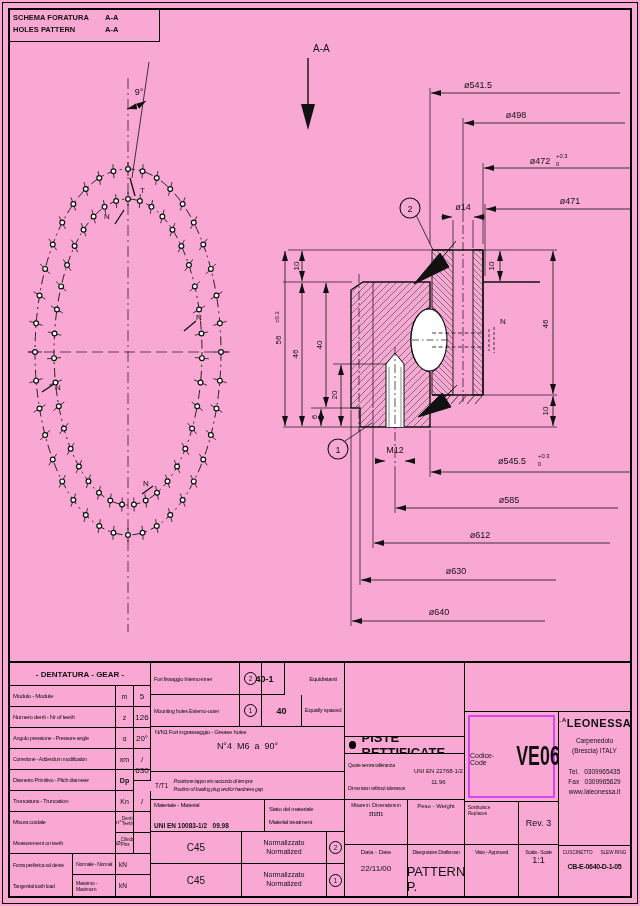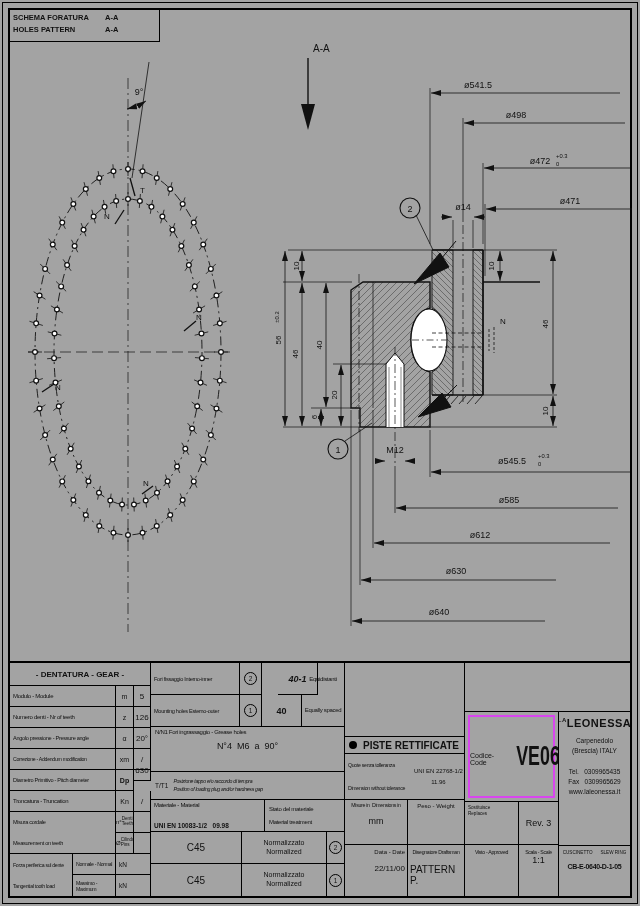--- a/index.html
+++ b/index.html
@@ -1,16 +1,16 @@
 <!DOCTYPE html>
 <html><head>
 <meta charset="utf-8">
 <style>
   html,body{margin:0;padding:0;background:#888;}
-  #page{position:relative;width:640px;height:906px;background:#a3a3a3;font-family:"Liberation Sans",sans-serif;color:#111;overflow:hidden;}
+  #page{position:relative;width:640px;height:906px;background:#f9a8d4;font-family:"Liberation Sans",sans-serif;color:#111;overflow:hidden;}
   #frame-outer{position:absolute;left:2px;top:2px;width:634px;height:900px;border:1px solid #000;}
   #frame-inner{position:absolute;left:8px;top:8px;width:624px;height:890px;border:2px solid #000;box-sizing:border-box;}
   #hdr{position:absolute;left:10px;top:10px;width:150px;height:32px;border-right:1px solid #000;border-bottom:1px solid #000;font-size:7.5px;font-weight:bold;padding:2px 3px;box-sizing:border-box;line-height:1.6;}
   #hdr .row{display:flex;}
   #hdr .lbl{width:92px;}
   svg{position:absolute;left:8px;top:8px;}
   svg text{font-family:"Liberation Sans",sans-serif;fill:#111;}
   .dim{font-size:9px;}
   .dimr{font-size:8px;}
   .tol{font-size:5.8px;}
@@ -18,21 +18,21 @@
   
   #tb{position:absolute;left:8px;top:661px;width:624px;height:237px;border:2px solid #000;box-sizing:border-box;}
   .cell{position:absolute;box-sizing:border-box;overflow:hidden;}
   .br{border-right:1px solid #000;}
   .bb{border-bottom:1px solid #000;}
   .bt{border-top:1px solid #000;}
   .c{display:flex;align-items:center;justify-content:center;text-align:center;}
   .l{display:flex;align-items:center;padding-left:3px;}
   .col{display:flex;flex-direction:column;}
   .f45{font-size:4.6px;} .f5{font-size:5.2px;} .f55{font-size:5.6px;} .f6{font-size:6px;}
-  .f65{font-size:6.5px;} .f7{font-size:7px;} .f75{font-size:10px;} .f8{font-size:8px;}
+  .f65{font-size:6.5px;} .f7{font-size:7px;} .f75{font-size:13px;} .f8{font-size:8px;}
   .f9{font-size:9px;} .f10{font-size:10px;}
   .bold{font-weight:bold;}
   .cond{letter-spacing:-0.3px;}
   .balloon{display:inline-flex;align-items:center;justify-content:center;width:11px;height:11px;border:1px solid #000;border-radius:50%;font-size:6.5px;}
   #codebox{position:absolute;left:3px;top:3px;right:3px;bottom:3px;border:2px solid #d946ef;display:flex;flex-direction:row;align-items:center;}
   #codeval{font-size:27px;font-weight:bold;transform:scaleX(.66);transform-origin:center;white-space:nowrap;line-height:1.6;}
   .pre{white-space:pre;}
 </style>
 </head>
 <body>
@@ -447,21 +447,21 @@
     </div>
     <div class="cell br bb l f5 cond" style="left:63px;top:191px;width:43px;height:21px;">Normale - Normal</div>
     <div class="cell br bb l f65" style="left:106px;top:191px;width:35px;height:21px;">kN</div>
     <div class="cell br l f5 cond" style="left:63px;top:212px;width:43px;height:21px;">Massimo - Maximum</div>
     <div class="cell br l f65" style="left:106px;top:212px;width:35px;height:21px;">kN</div>
 
     <div class="cell br bb l f55 cond" style="left:141px;top:0;width:89px;height:32px;">Fori fissaggio Interno-inner</div>
     <div class="cell br bb c" style="left:230px;top:0;width:22px;height:32px;">
         <span class="balloon">2</span>
       </div>
-    <div class="cell br bb c f9 bold" style="left:268px;top:0;width:40px;height:32px;font-style:italic;">40-1</div>
+    <div class="cell br bb c f9 bold" style="left:235px;top:0;width:40px;height:32px;">40-1</div>
     <div class="cell br bb l f55 cond" style="left:141px;top:32px;width:89px;height:32px;">Mounting holes Esterno-outer</div>
     <div class="cell br bb c" style="left:230px;top:32px;width:22px;height:32px;">
         <span class="balloon">1</span>
       </div>
     <div class="cell br bb c f9 bold" style="left:252px;top:32px;width:40px;height:32px;">40</div>
     <div class="cell br bb col f6 cond" style="left:292px;top:0;width:43px;height:64px;justify-content:space-around;align-items:center;">
       <span>Equidistanti</span>
       <span>Equally spaced</span>
     </div>
 
@@ -515,26 +515,26 @@
         <span>Quote senza tolleranza</span>
         <span>Dimension without tolerance</span>
       </span>
       <span class="col f6" style="justify-content:center;align-items:center;width:52px;line-height:1.8;">
         <span>UNI EN 22768-1/2</span>
         <span>11.96</span>
       </span>
     </div>
     <div class="cell br bb col" style="left:335px;top:137px;width:63px;height:45px;padding:2px 2px;align-items:center;">
       <span class="f5 cond pre">Misure in  Dimensions in</span>
-      <span class="f9" style="margin-top:8px;">mm</span>
+      <span class="f9" style="margin-top:0;font-family:Liberation Serif, serif;">mm</span>
     </div>
     <div class="cell br bb col" style="left:398px;top:137px;width:57px;height:45px;padding-top:3px;align-items:center;">
       <span class="f6">Peso - Weight</span>
     </div>
-    <div class="cell br col" style="left:335px;top:182px;width:63px;height:51px;padding:4px 2px;align-items:flex-end;">
+    <div class="cell br col" style="left:335px;top:182px;width:63px;height:51px;padding:4px 2px;align-items:center;">
       <span class="f6">Data - Date</span>
       <span class="f8" style="margin-top:9px;">22/11/00</span>
     </div>
     <div class="cell br col" style="left:398px;top:182px;width:57px;height:51px;padding:4px 2px;align-items:center;">
       <span class="f5 cond">Disegnatore Draftsman</span>
       <span class="f75" style="margin-top:9px;">PATTERN P.</span>
     </div>
 
     <div class="cell bb" style="left:455px;top:0;width:165px;height:49px;"></div>
     <div class="cell br bb" style="left:455px;top:49px;width:94px;height:90px;">

